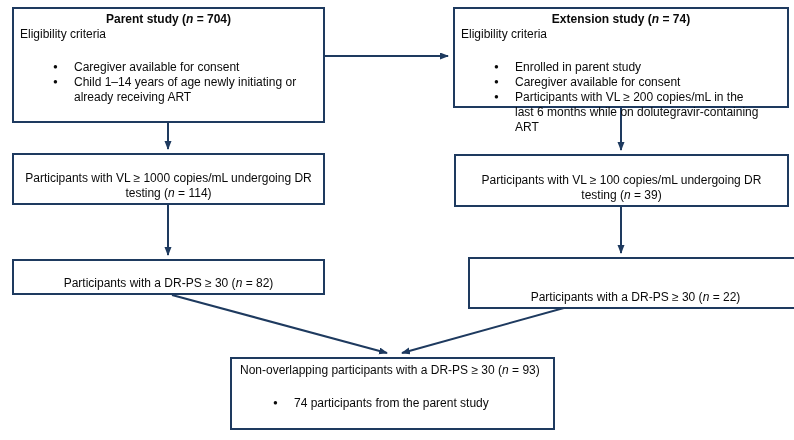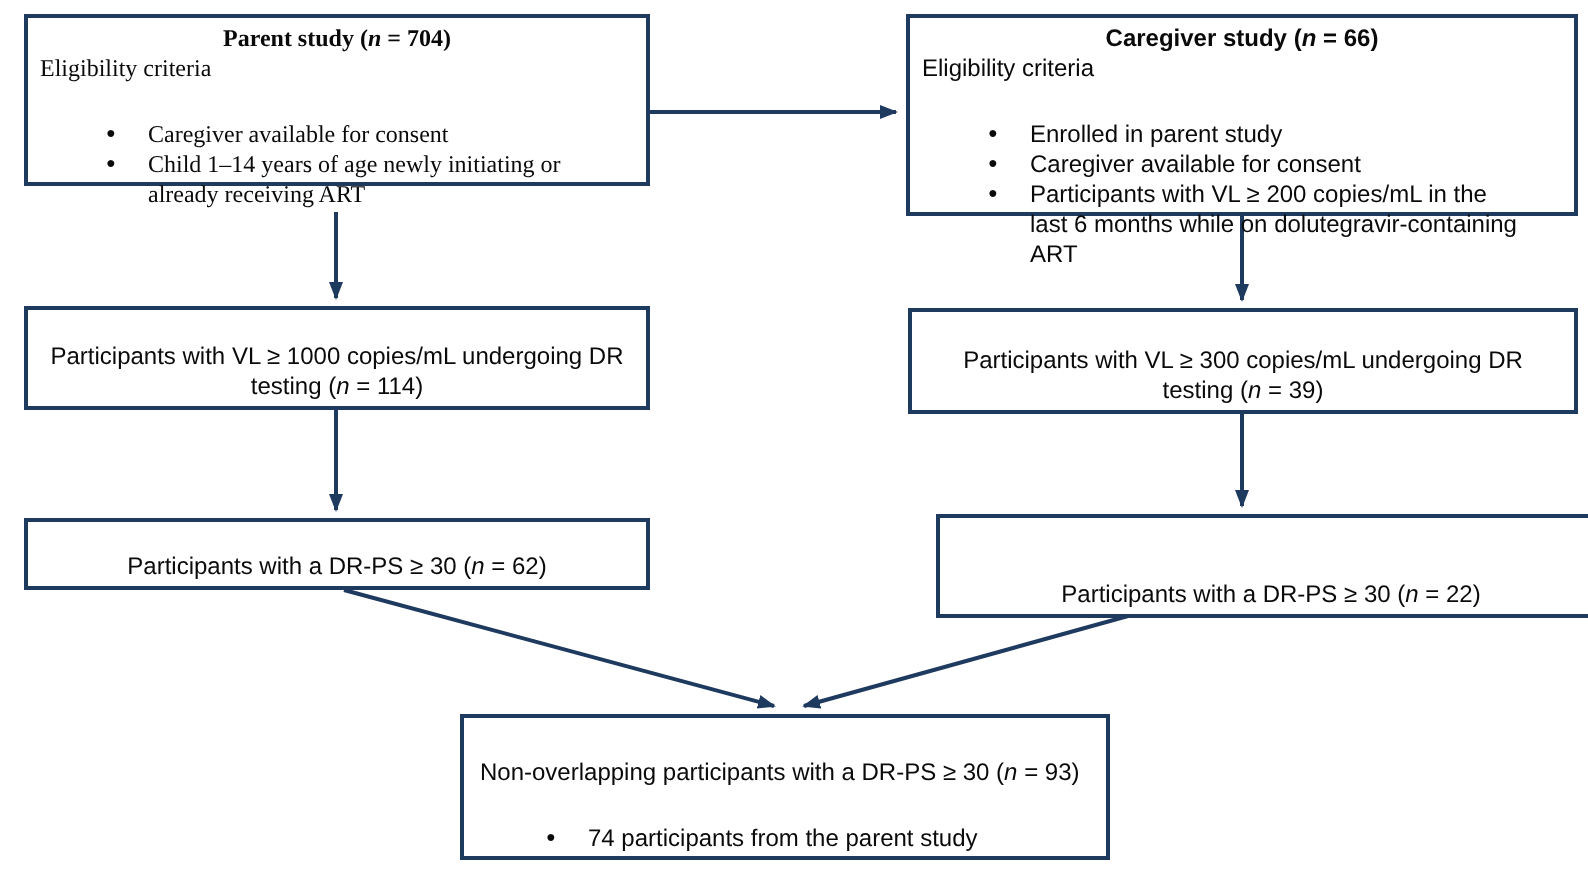--- a/index.html
+++ b/index.html
@@ -29,21 +29,21 @@
     content: "\25CF";
     position: absolute; left: 15px; top: -1px;
     font-size: 8px;
   }
 
   .center-box {
     display: flex; align-items: flex-end; justify-content: center;
     text-align: center; padding: 2px 8px;
   }
 
-  .bottom-box { padding: 20px 8px; }
+  .bottom-box { padding: 4px 8px; }
 
   svg.arrows { position: absolute; left: 0; top: 0; pointer-events: none; }
   .arrow-line { stroke: var(--line, #1e3a5f); stroke-width: 2; fill: none; }
   .arrowhead { fill: var(--line, #1e3a5f); }
 </style>
 </head>
 <body>
 
 <div class="canvas">
 
@@ -55,49 +55,49 @@
     </defs>
     <line class="arrow-line" x1="325" y1="56" x2="448" y2="56" marker-end="url(#ah)"></line>
     <line class="arrow-line" x1="168" y1="106" x2="168" y2="149" marker-end="url(#ah)"></line>
     <line class="arrow-line" x1="621" y1="108" x2="621" y2="150" marker-end="url(#ah)"></line>
     <line class="arrow-line" x1="168" y1="205" x2="168" y2="255" marker-end="url(#ah)"></line>
     <line class="arrow-line" x1="621" y1="207" x2="621" y2="253" marker-end="url(#ah)"></line>
     <line class="arrow-line" x1="172" y1="295" x2="387" y2="353" marker-end="url(#ah)"></line>
     <line class="arrow-line" x1="618" y1="293" x2="402" y2="353" marker-end="url(#ah)"></line>
   </svg>
 
-  <div class="box top-box" style="left:12px; top:7px; width:313px; height:86px;font-family:Liberation Serif, serif;">
+  <div class="box top-box" style="left:12px; top:7px; width:313px; height:116px;">
     <div class="box-title"><span>Parent study (</span><span class="nvar">n</span><span> = 704)</span></div>
     <div>Eligibility criteria</div>
     <ul class="bullets">
       <li>Caregiver available for consent</li>
       <li>Child 1–14 years of age newly initiating or already receiving ART</li>
     </ul>
   </div>
 
   <div class="box top-box" style="left:453px; top:7px; width:336px; height:101px;">
-    <div class="box-title"><span>Caregiver study (</span><span class="nvar">n</span><span> = 66)</span></div>
+    <div class="box-title"><span>Extension study (</span><span class="nvar">n</span><span> = 74)</span></div>
     <div>Eligibility criteria</div>
     <ul class="bullets">
       <li>Enrolled in parent study</li>
       <li>Caregiver available for consent</li>
       <li>Participants with VL ≥ 200 copies/mL in the last 6 months while on dolutegravir-containing ART</li>
     </ul>
   </div>
 
   <div class="box center-box" style="left:12px; top:153px; width:313px; height:52px;">
     <div><span>Participants with VL ≥ 1000 copies/mL undergoing DR testing (</span><span class="nvar">n</span><span> = 114)</span></div>
   </div>
 
   <div class="box center-box" style="left:454px; top:154px; width:335px; height:53px;">
-    <div><span>Participants with VL ≥ 300 copies/mL undergoing DR testing (</span><span class="nvar">n</span><span> = 39)</span></div>
+    <div><span>Participants with VL ≥ 100 copies/mL undergoing DR testing (</span><span class="nvar">n</span><span> = 39)</span></div>
   </div>
 
   <div class="box center-box" style="left:12px; top:259px; width:313px; height:36px;">
-    <div><span>Participants with a DR-PS ≥ 30 (</span><span class="nvar">n</span><span> = 62)</span></div>
+    <div><span>Participants with a DR-PS ≥ 30 (</span><span class="nvar">n</span><span> = 82)</span></div>
   </div>
 
   <div class="box center-box" style="left:468px; top:257px; width:335px; height:52px;">
     <div><span>Participants with a DR-PS ≥ 30 (</span><span class="nvar">n</span><span> = 22)</span></div>
   </div>
 
   <div class="box bottom-box" style="left:230px; top:357px; width:325px; height:73px;">
     <div><span>Non-overlapping participants with a DR-PS ≥ 30 (</span><span class="nvar">n</span><span> = 93)</span></div>
     <ul class="bullets">
       <li>74 participants from the parent study</li>

